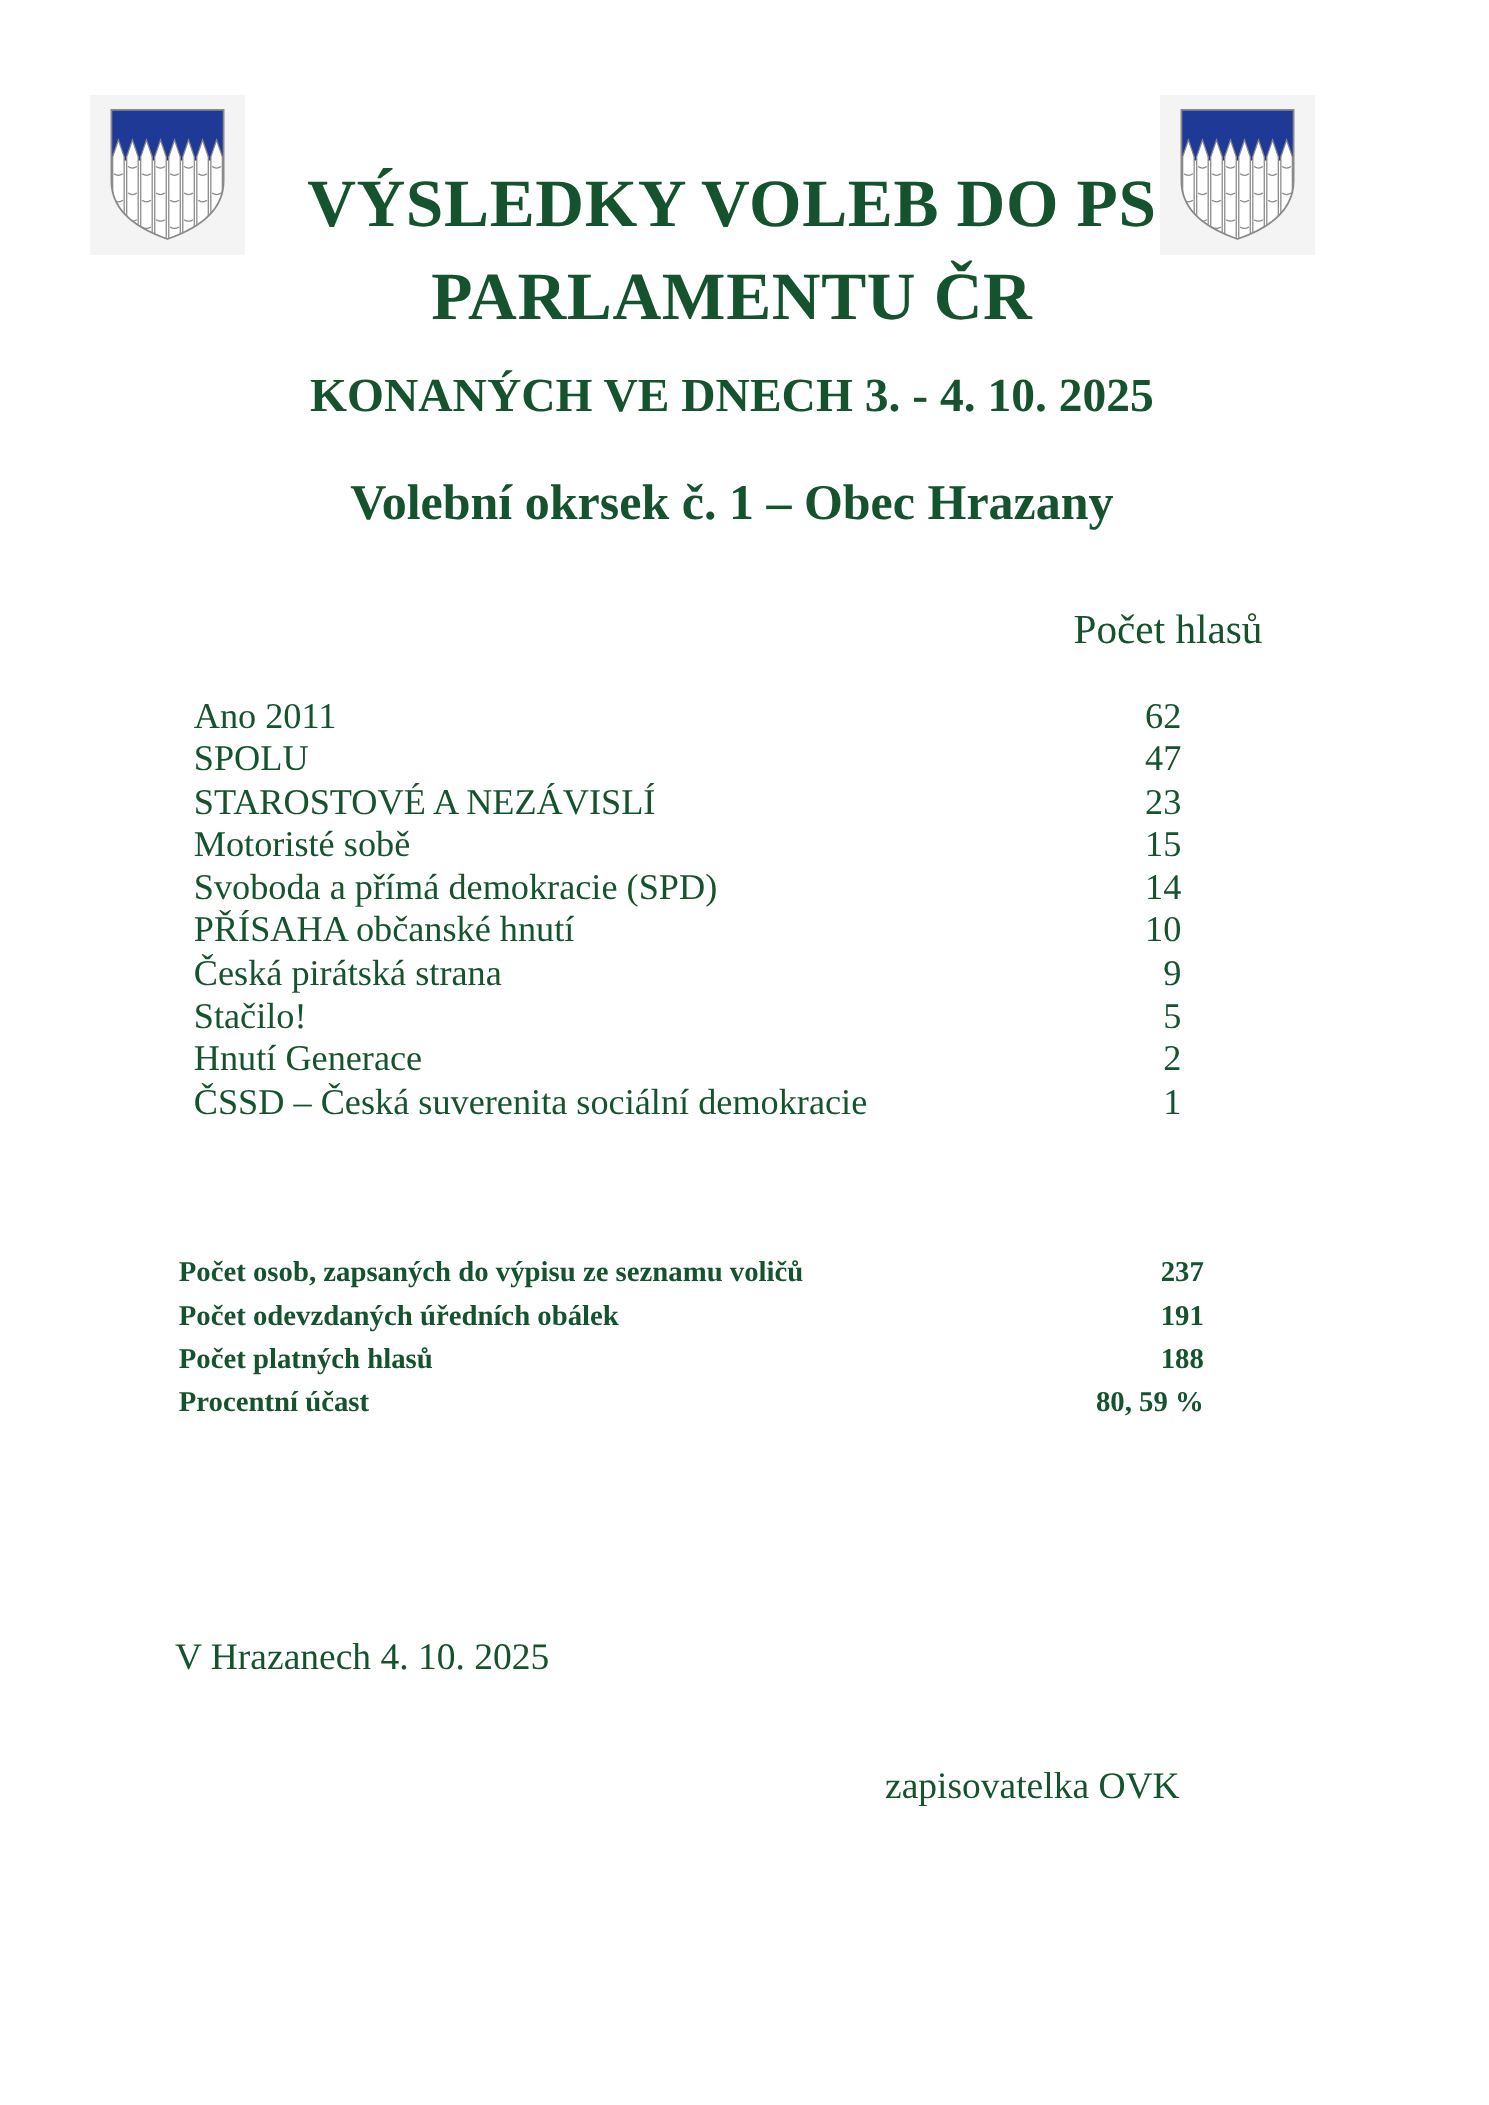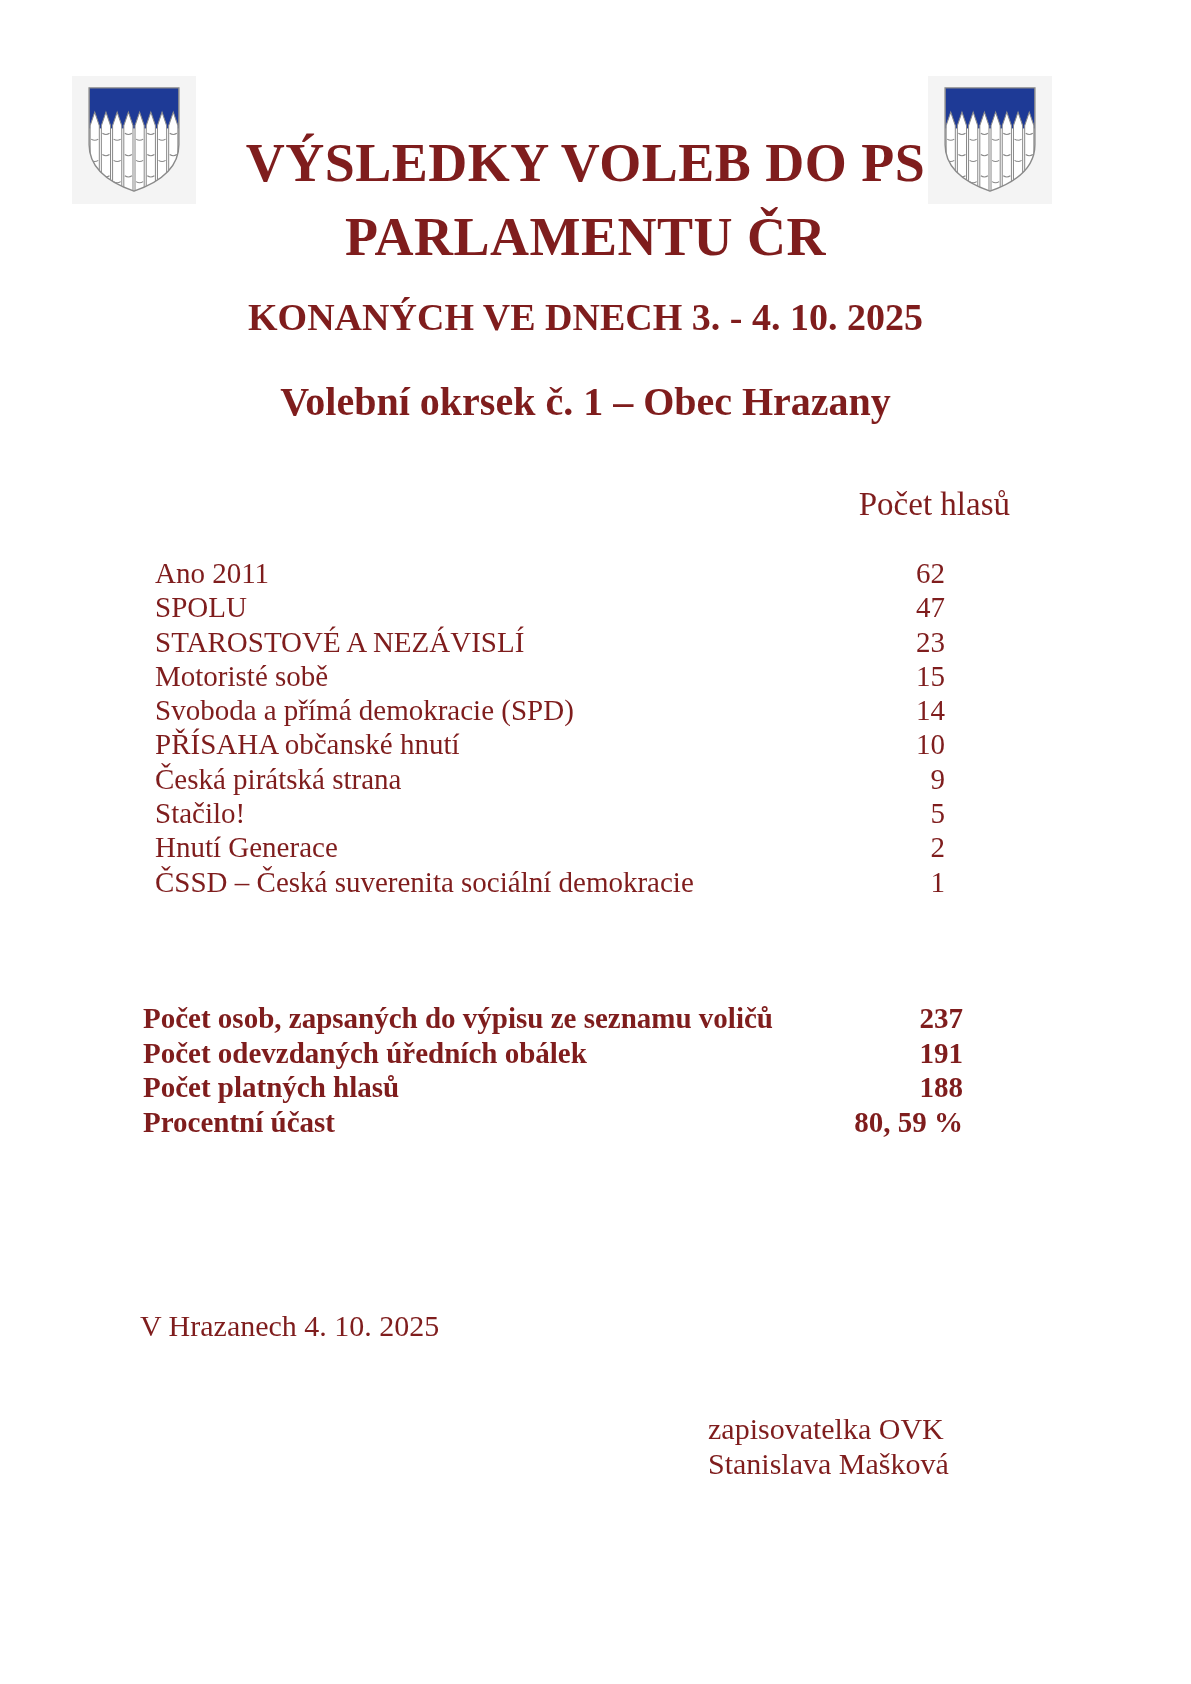--- a/index.html
+++ b/index.html
@@ -5,21 +5,21 @@
   html, body {
     margin: 0;
     padding: 0;
     background: #ffffff;
   }
   .page {
     position: relative;
     width: 1191px;
     height: 1684px;
     background: #ffffff;
-    color: #7f1d1d;
+    color: #14532d;
     font-family: "Liberation Serif", "DejaVu Serif", serif;
     overflow: hidden;
   }
 
   
   .coa {
     position: absolute;
     top: 76px;
     width: 124px;
     height: 128px;
@@ -93,21 +93,21 @@
     position: absolute;
     left: 143px;
     top: 1001px;
     width: 820px; 
     font-weight: bold;
   }
   .summary-row {
     display: flex;
     justify-content: space-between;
     align-items: center;
-    font-size: 29px;
+    font-size: 23px;
     line-height: 34.5px;
   }
 
   
   .place-date {
     position: absolute;
     left: 140px;
     top: 1308px;
     font-size: 30px;
     line-height: 36px;
@@ -250,16 +250,15 @@
     <div class="summary-row">
       <span class="summary-label">Procentní účast</span>
       <span class="summary-value">80, 59 %</span>
     </div>
   </div>
 
   <div class="place-date">V Hrazanech 4. 10. 2025</div>
 
   <div class="signature-block">
     <span>zapisovatelka OVK</span>
-    <span>Stanislava Mašková</span>
   </div>
 
 </div>
 
 </body></html>

